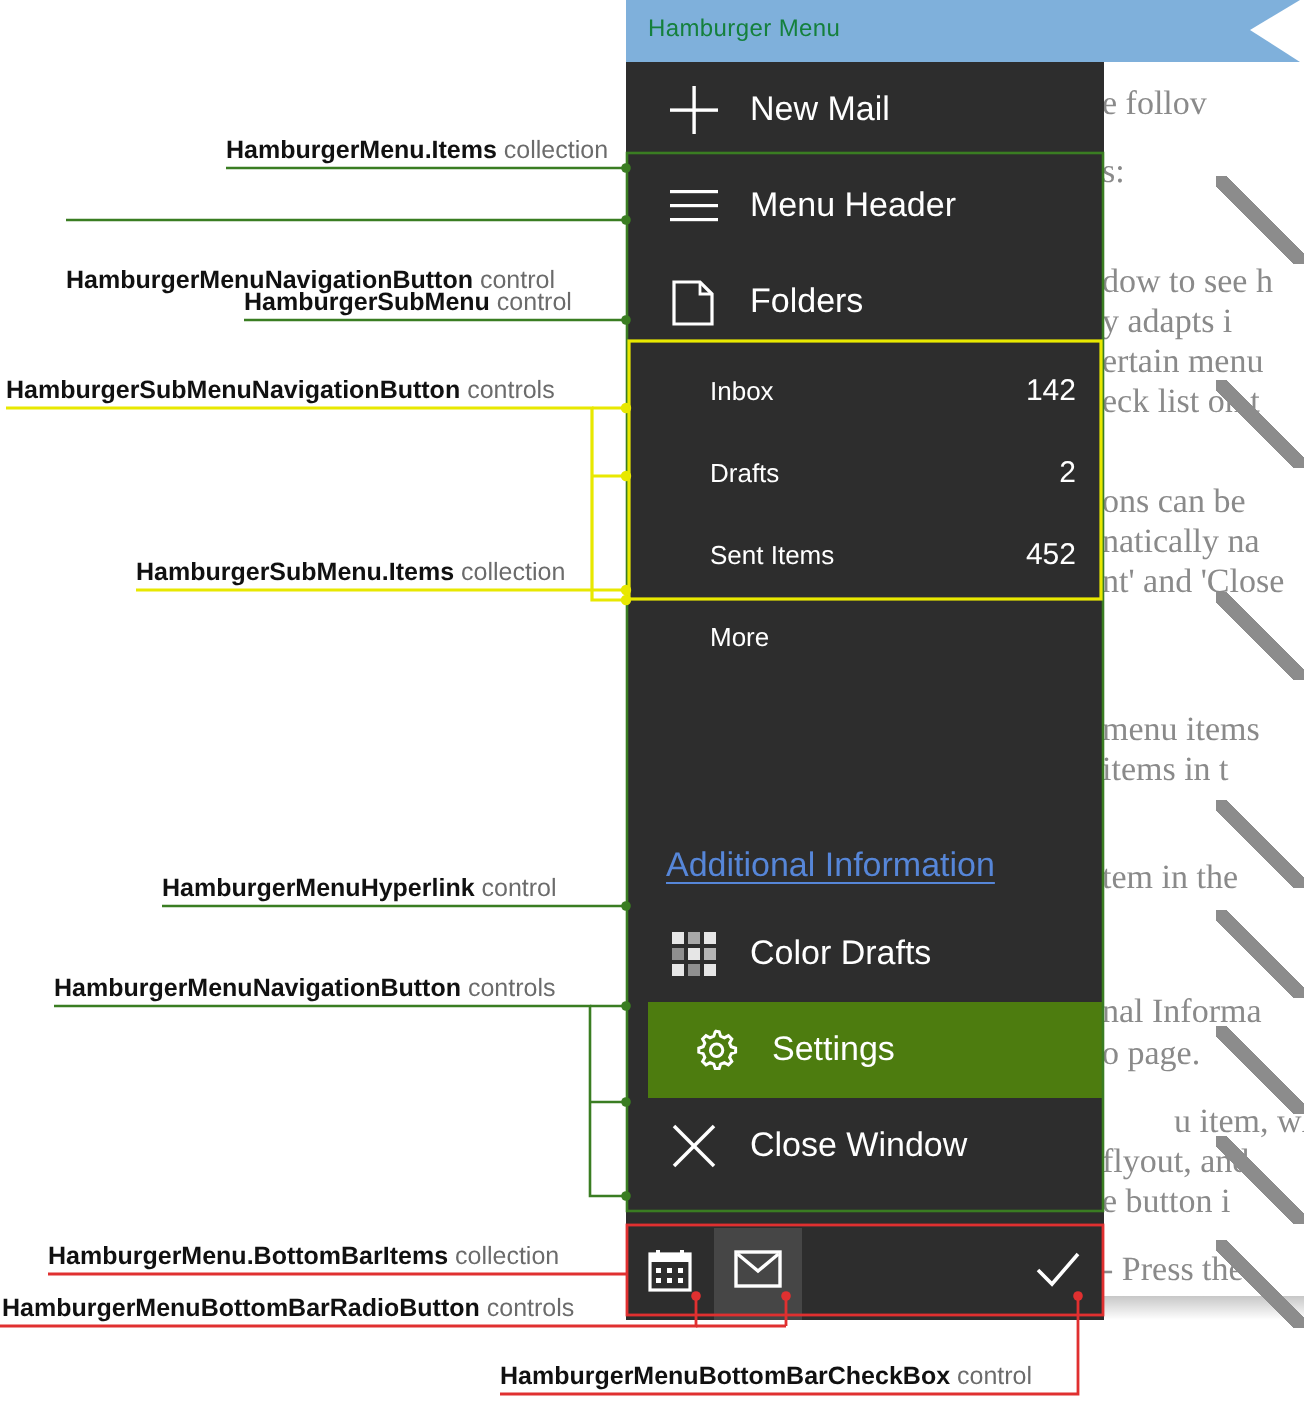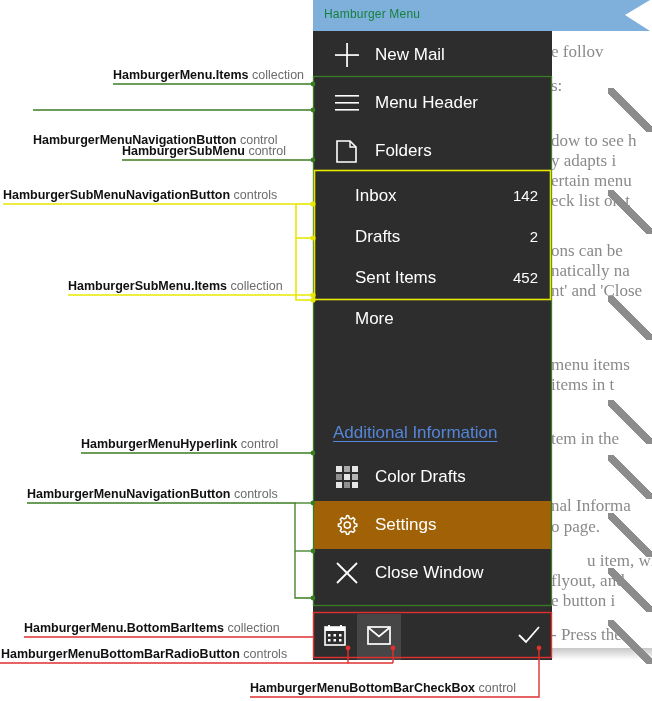--- a/index.html
+++ b/index.html
@@ -109,29 +109,29 @@
   .sub-row {
     position: relative;
     height: 41px;
     display: flex;
     align-items: center;
     box-sizing: border-box;
     padding-left: 42px;
     padding-right: 14px;
   }
   .sub-row .label {
-    font-size: 17px;
+    font-size: 13px;
     color: #ffffff;
     flex: 1 1 auto;
   }
   .sub-row .count {
     font-size: 15px;
     color: #ffffff;
   }
-  #row-settings { background: #a16207; }
+  #row-settings { background: #4d7c0f; margin-left: 11px; }
   #hyperlink-row {
     position: relative;
     height: 40px;
     display: flex;
     align-items: center;
     padding-left: 20px;
     box-sizing: border-box;
   }
   #hyperlink-text {
     font-size: 17px;

